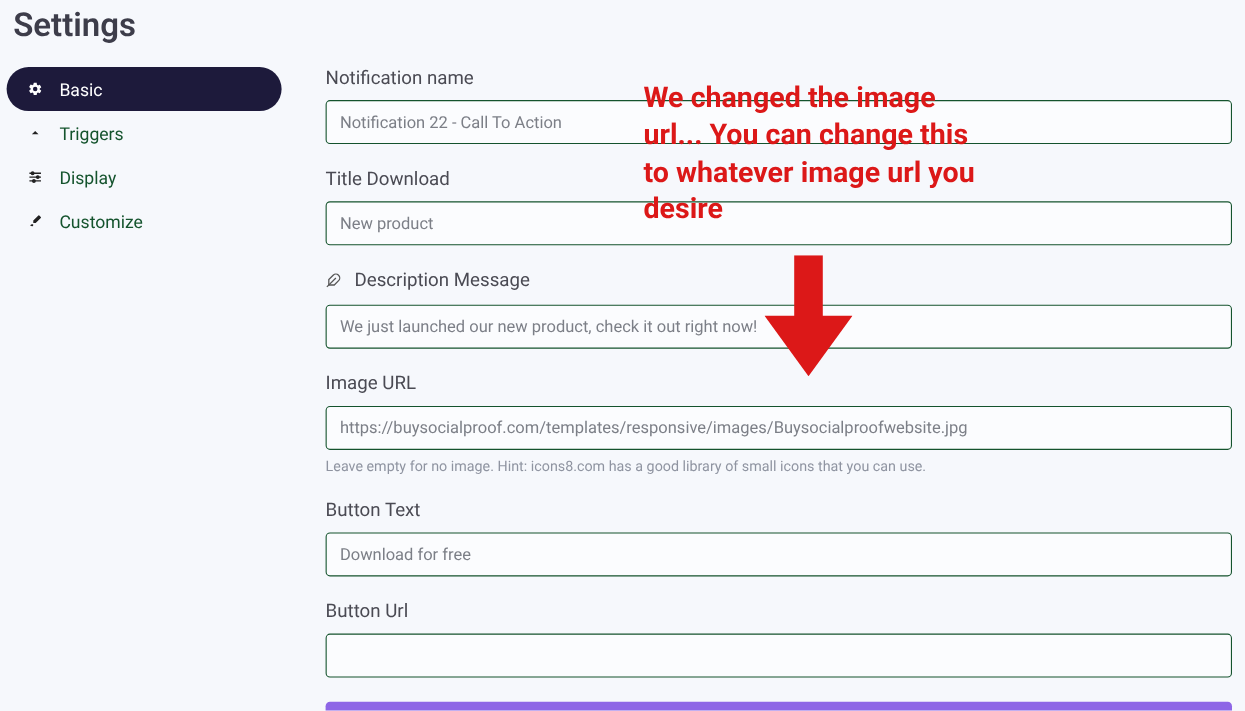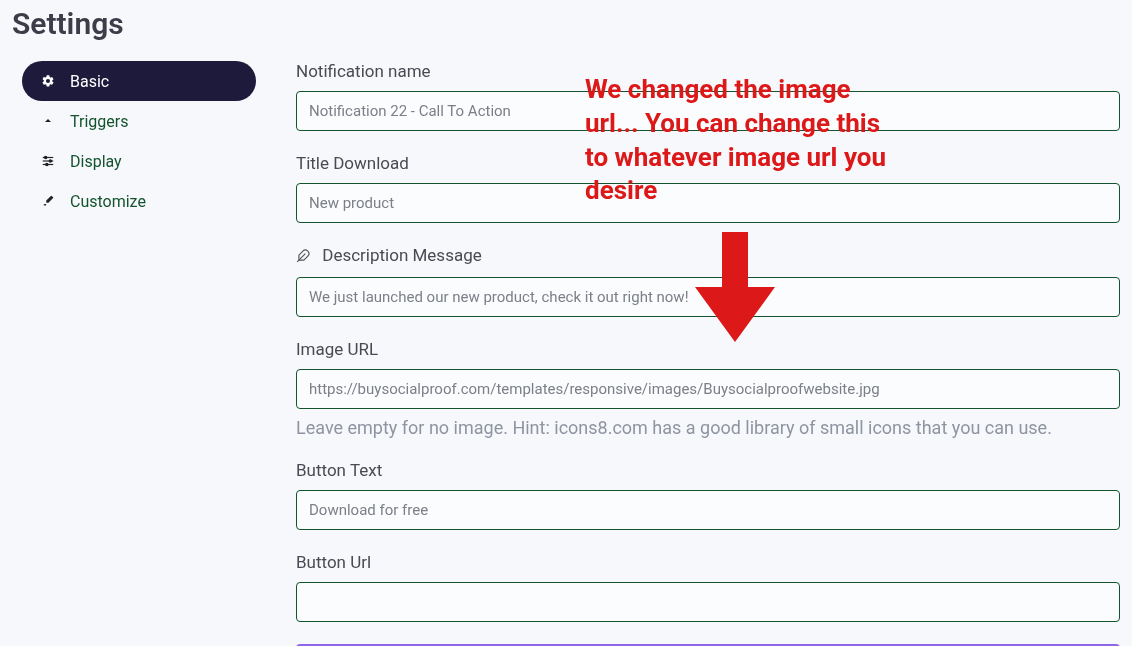--- a/index.html
+++ b/index.html
@@ -17,21 +17,21 @@
     font-weight: 600;
     color: #3d3d4a;
     padding: 6px 12px 20px 12px;
   }
   .layout {
     display: flex;
     align-items: flex-start;
   }
   .sidebar {
     width: 266px;
-    padding-left: 22px;
+    padding-left: 6px;
     padding-right: 10px;
   }
   .sidebar-item {
     display: flex;
     align-items: center;
     height: 40px;
     padding-left: 18px;
     font-size: 16px;
     color: #14532d;
     border-radius: 22px;
@@ -69,21 +69,21 @@
     border: 1px solid #14532d;
     border-radius: 4px;
     background: #fbfcfe;
     padding: 0 12px;
     font-size: 15px;
     color: #7c7f87;
     font-family: inherit;
     outline: none;
   }
   .hint {
-    font-size: 18px;
+    font-size: 13px;
     color: #8f94a1;
     margin-top: 8px;
   }
   .update-btn {
     width: 100%;
     height: 48px;
     background: #8e66e6;
     color: #fff;
     font-size: 20px;
     border: none;

